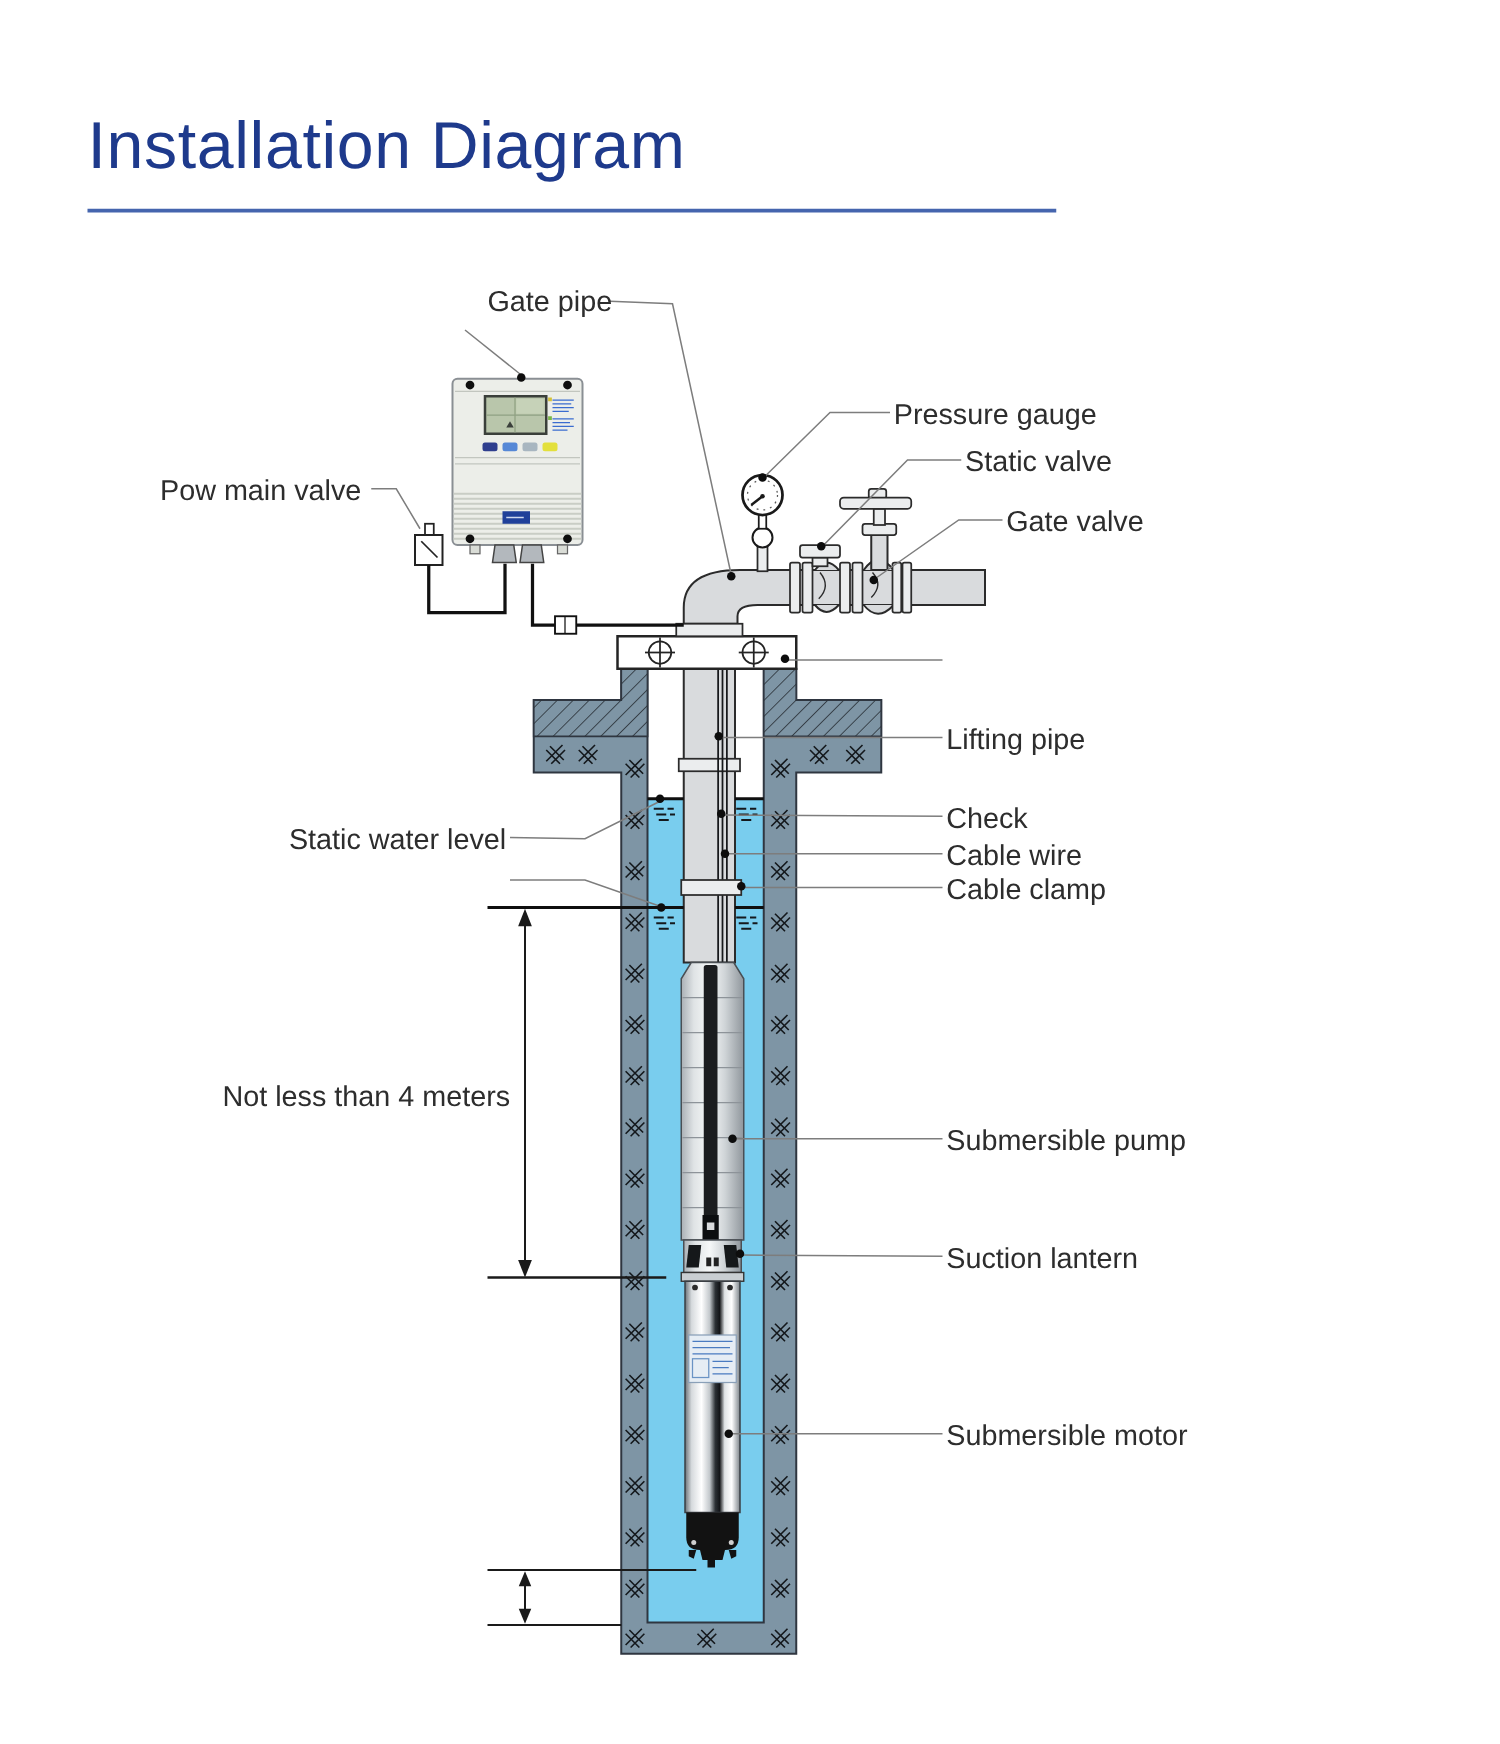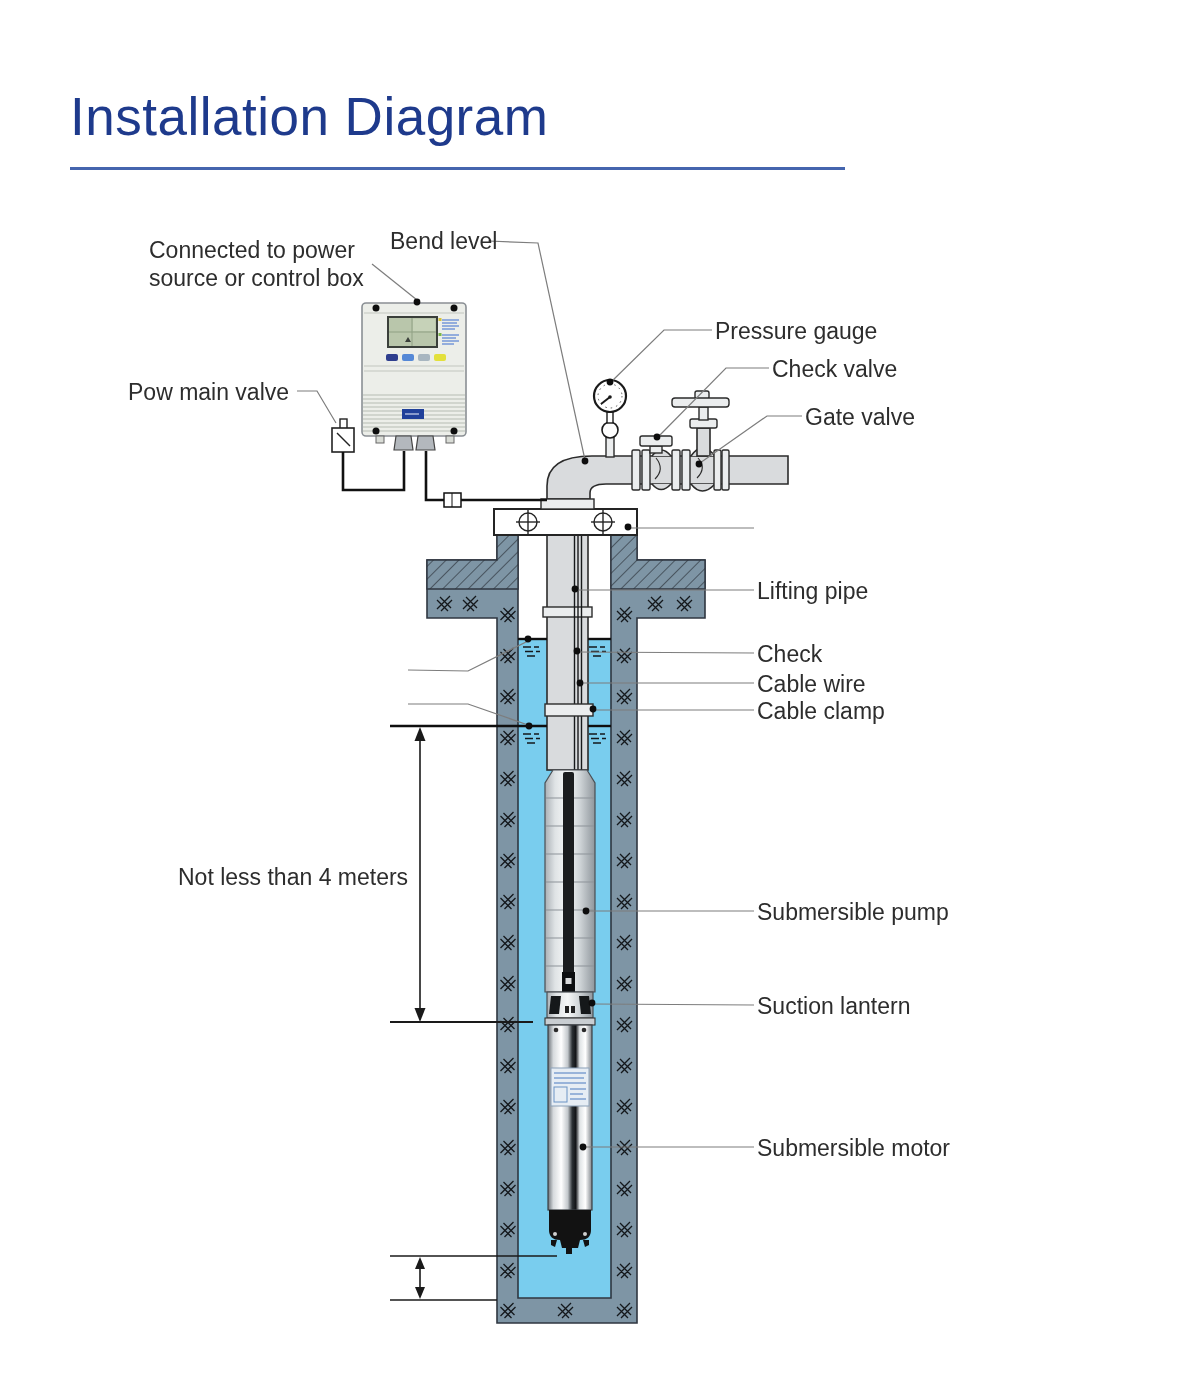--- a/index.html
+++ b/index.html
@@ -338,27 +338,27 @@
       <circle class="dot" cx="580" cy="683" r="3.4"></circle>
       <circle class="dot" cx="593" cy="709" r="3.4"></circle>
       <circle class="dot" cx="528" cy="639" r="3.4"></circle>
       <circle class="dot" cx="529" cy="726" r="3.4"></circle>
       <circle class="dot" cx="586" cy="911" r="3.4"></circle>
       <circle class="dot" cx="592" cy="1003" r="3.4"></circle>
       <circle class="dot" cx="583" cy="1147" r="3.4"></circle>
     </g>
   </svg>
 
-  <div class="lbl wrap" style="left:149px;top:236px;width:230px">Connected to power source or control box</div>
-  <div class="lbl" style="left:390px;top:227px">Bend level</div>
+  <div class="lbl" style="left:390px;top:227px">Gate pipe</div>
   <div class="lbl" style="left:128px;top:378px">Pow main valve</div>
   <div class="lbl" style="left:715px;top:317px">Pressure gauge</div>
-  <div class="lbl" style="left:772px;top:355px">Check valve</div>
+  <div class="lbl" style="left:772px;top:355px">Static valve</div>
   <div class="lbl" style="left:805px;top:403px">Gate valve</div>
   <div class="lbl" style="left:757px;top:577px">Lifting pipe</div>
   <div class="lbl" style="left:757px;top:640px">Check</div>
   <div class="lbl" style="left:757px;top:670px">Cable wire</div>
   <div class="lbl" style="left:757px;top:697px">Cable clamp</div>
   <div class="lbl" style="left:757px;top:898px">Submersible pump</div>
   <div class="lbl" style="left:757px;top:992px">Suction lantern</div>
   <div class="lbl" style="left:757px;top:1134px">Submersible motor</div>
+  <div class="lbl right" style="left:150px;top:657px;width:255px">Static water level</div>
   <div class="lbl" style="left:178px;top:863px">Not less than 4 meters</div>
 </div>
 
 </body></html>

